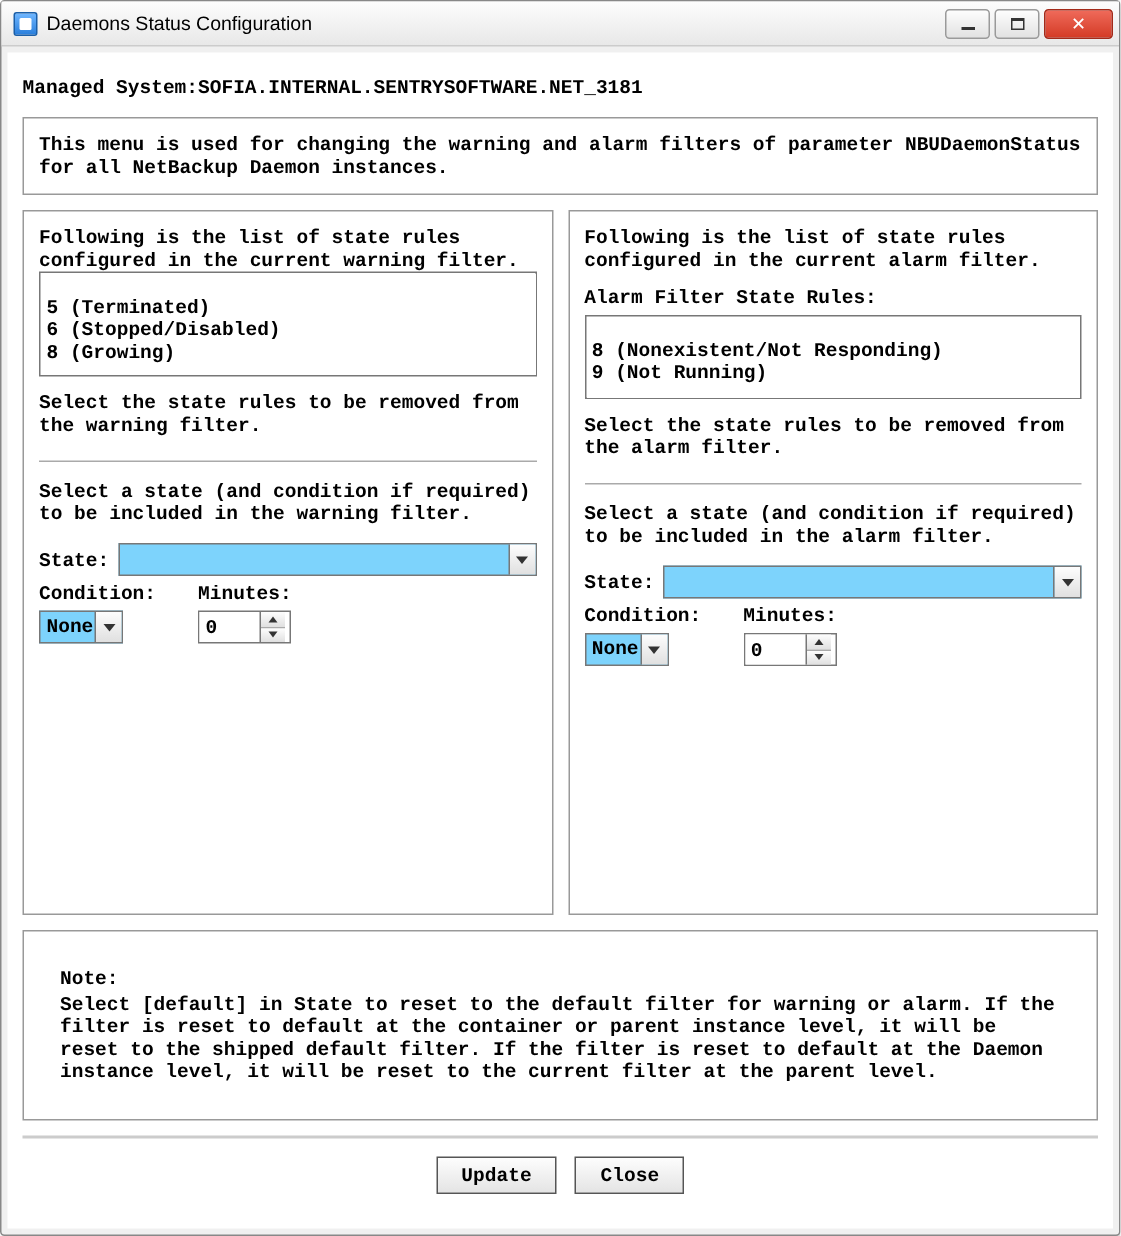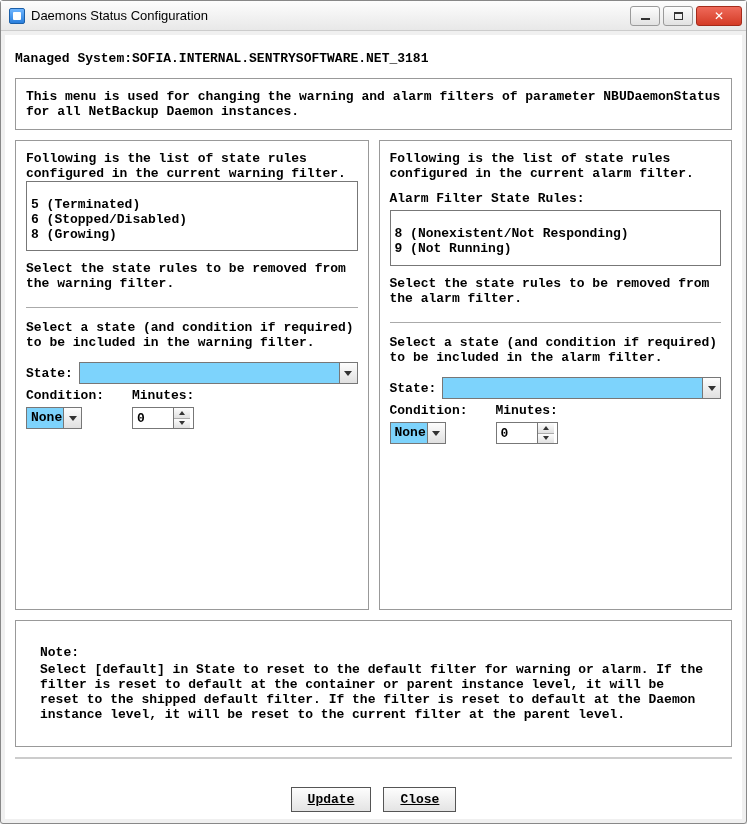--- a/index.html
+++ b/index.html
@@ -151,25 +151,24 @@
   .cond-row { display:flex; gap:28px; align-items:flex-start; margin-top:4px;}
   .cond-group { display:flex; flex-direction:column; gap:4px; }
   .note-panel {
     border:1px solid #999;
     padding:24px;
     margin-bottom:10px;
   }
   .note-panel .note-title { margin-bottom:2px;}
   .button-row {
     border-top:2px solid #ccc;
-    padding-top:28px;
+    padding-top:12px;
     display:flex;
     justify-content:center;
     gap:12px;
-    text-decoration:underline;
   }
   .btn {
     font-family:inherit;
     font-weight:bold;
     font-size:13px;
     border:1px solid #555;
     background:linear-gradient(#fdfdfd,#e4e4e4);
     padding:4px 16px;
     cursor:pointer;
   }

